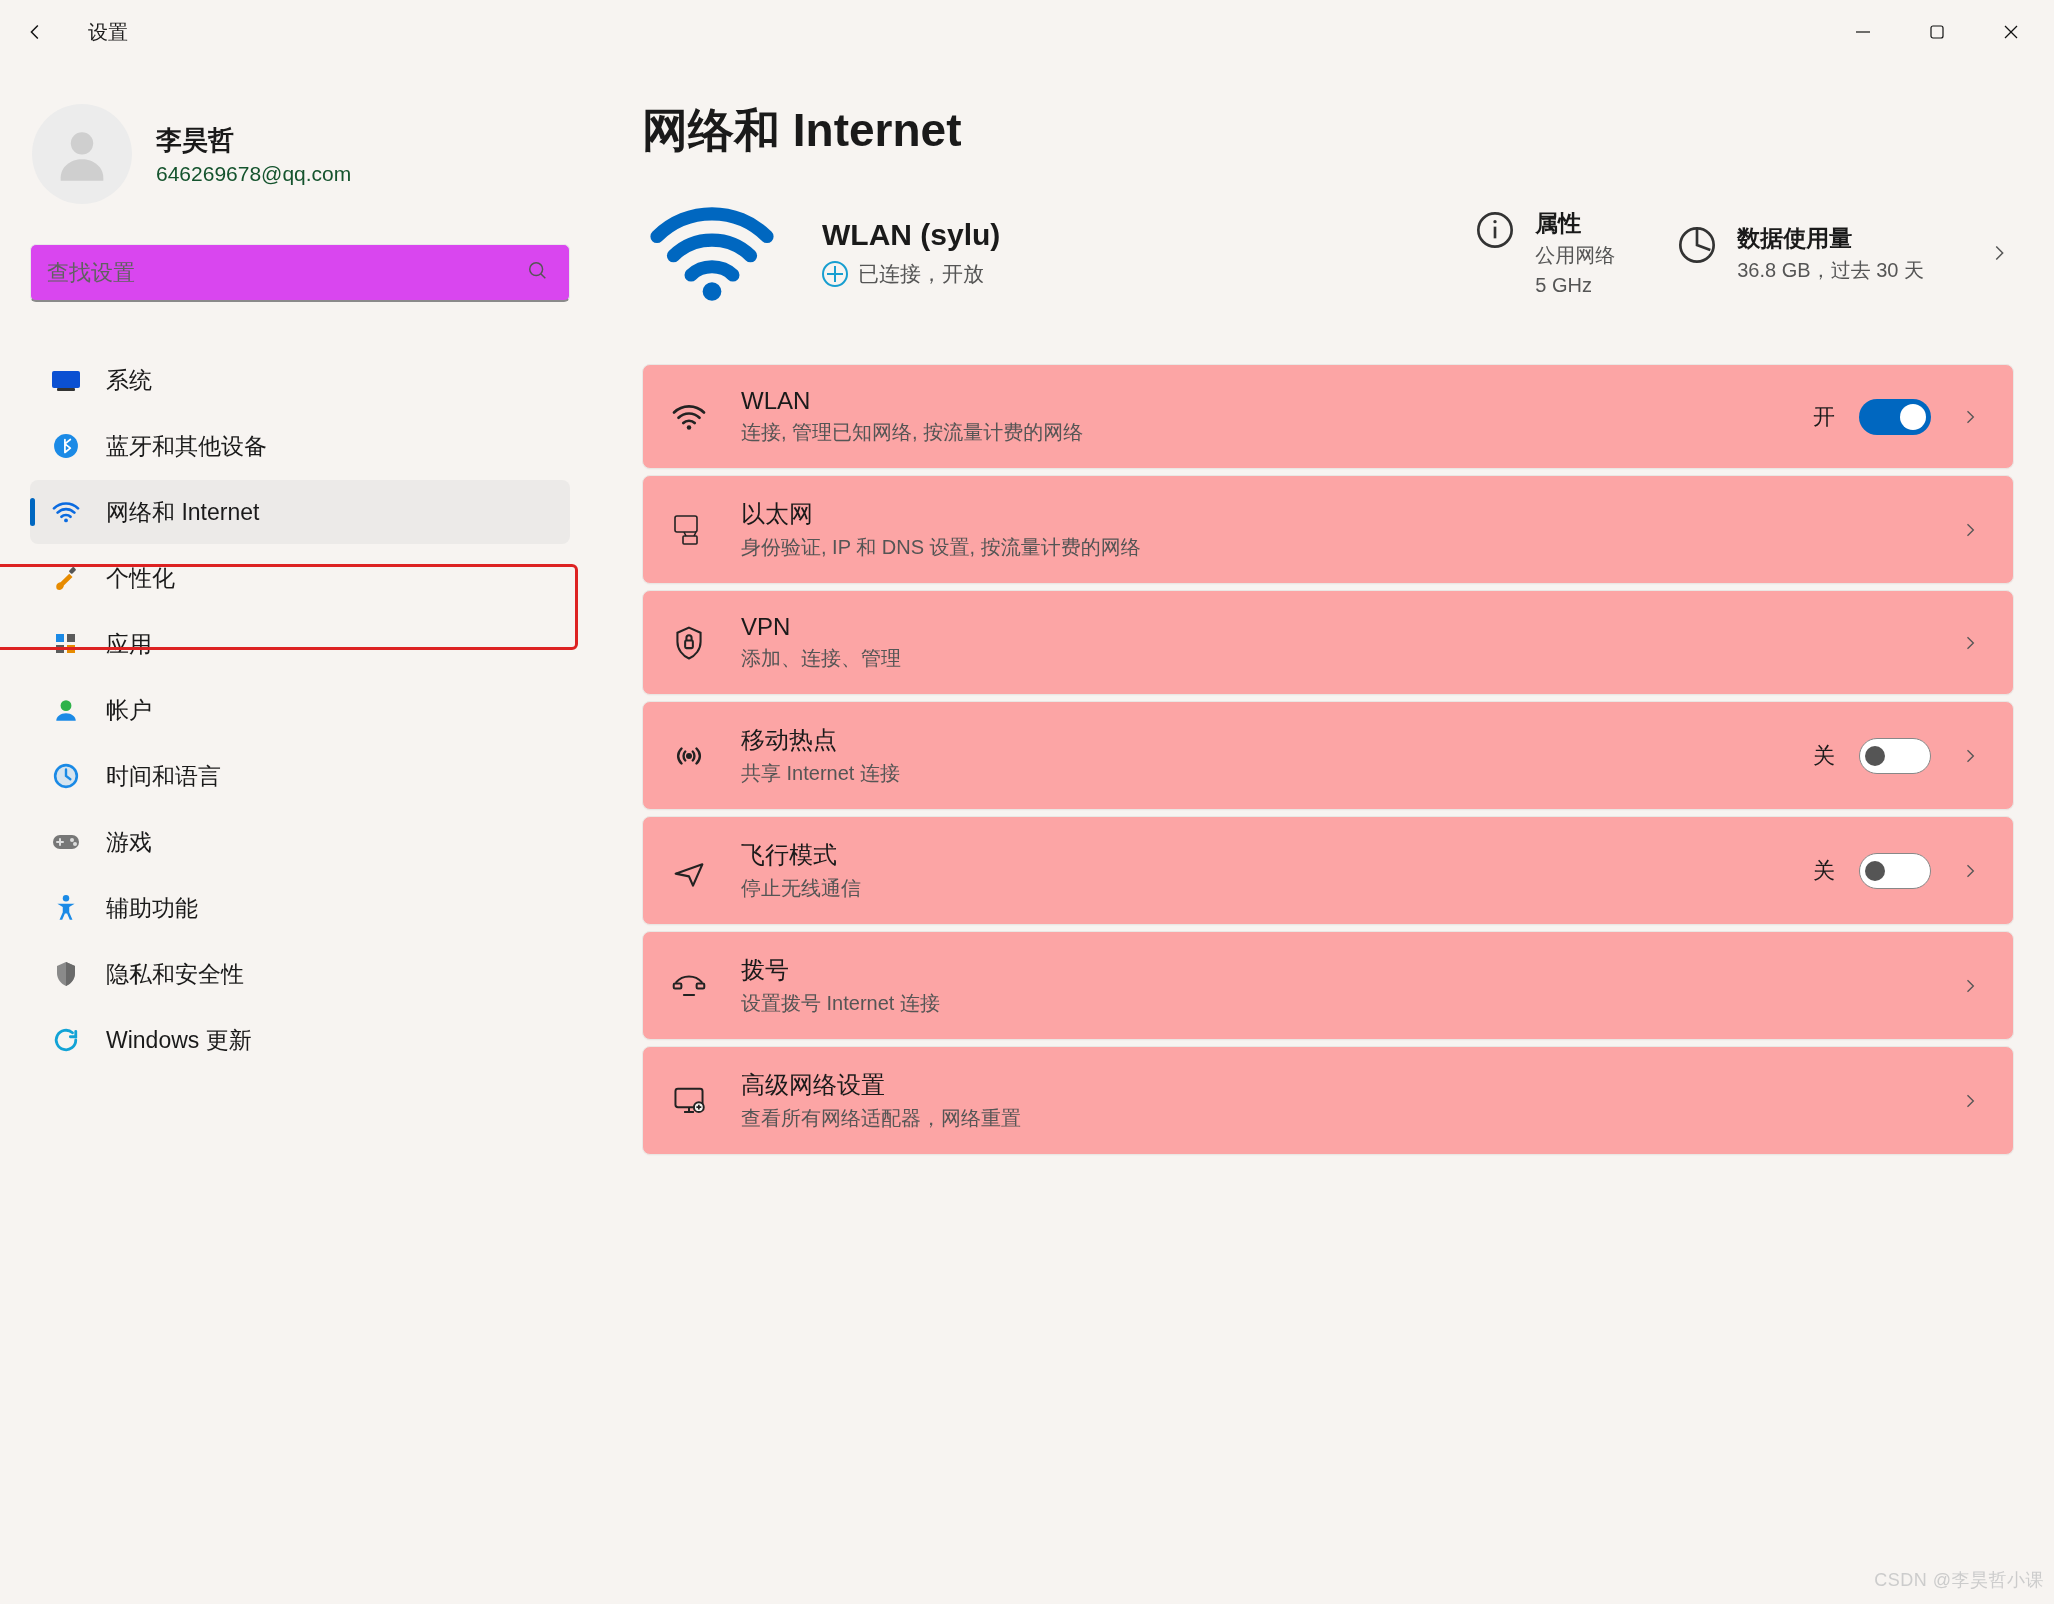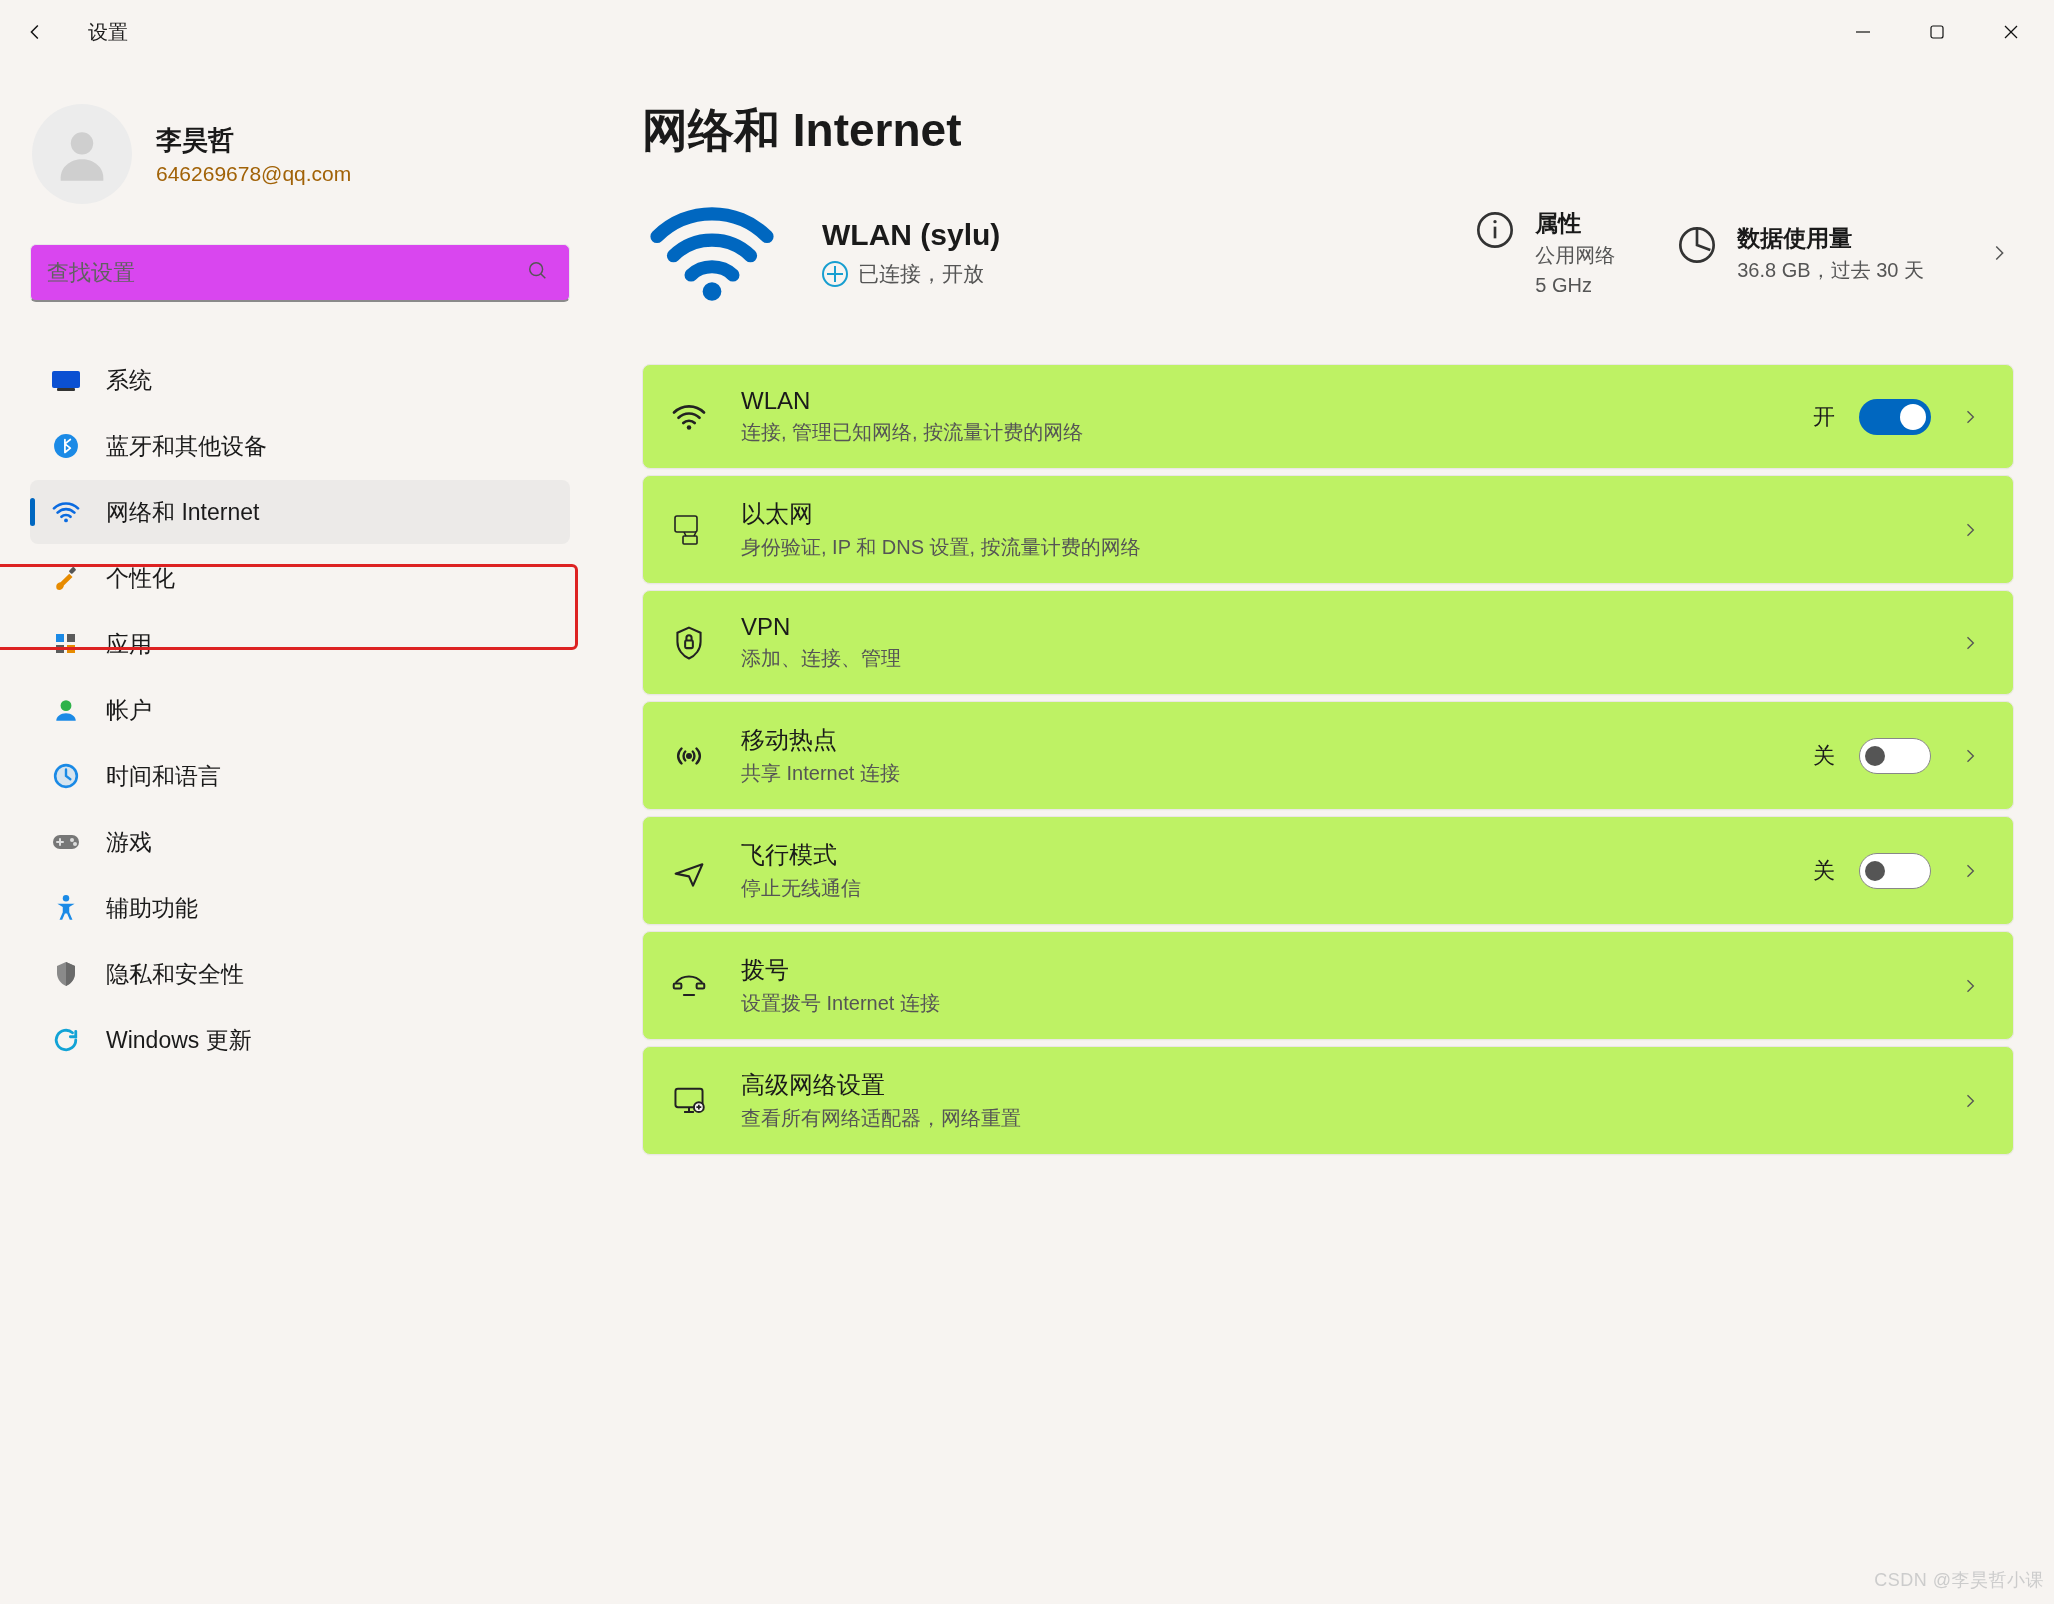--- a/index.html
+++ b/index.html
@@ -31,21 +31,21 @@
 
   
   .sidebar { width: 590px; padding: 40px 0 0 30px; }
   .profile { display:flex; align-items:center; gap:24px; padding-left:2px; margin-bottom: 40px; }
   .avatar {
     width: 100px; height:100px; border-radius:50%; background:#ececec;
     display:flex; align-items:center; justify-content:center;
   }
   .avatar svg { width:64px; height:64px; }
   .profile-text .name { font-size: 26px; font-weight:600; }
-  .profile-text .email { font-size: 21px; color:#a16207; margin-top:4px; }
+  .profile-text .email { font-size: 21px; color:#14532d; margin-top:4px; }
 
   .search-box {
     width: 540px; height: 58px; background:#d946ef; border:1px solid #e8e8e8;
     border-bottom: 2px solid #8a8a8a;
     border-radius:6px; display:flex; align-items:center; padding:0 16px;
     margin-bottom: 46px; color:#616161;
   }
   .search-box input {
     flex:1; border:none; outline:none; font-size:22px; background:transparent; color:#111;
   }
@@ -91,21 +91,21 @@
   .hero-block .icon-o {
     width:44px; height:44px; display:flex;align-items:center;justify-content:center;
     color:#333;
   }
   .hero-block .label { font-size:23px; font-weight:600; }
   .hero-block .sub { font-size:20px; color:#555; margin-top:2px; line-height:1.4;}
   .chev { width:30px;height:30px;color:#555; display:flex;align-items:center;justify-content:center;}
 
   .card-list { display:flex; flex-direction:column; gap:6px; }
   .card {
-    background:#bef264; border:1px solid #eae7e4; border-radius:8px;
+    background:#fca5a5; border:1px solid #eae7e4; border-radius:8px;
     padding: 22px 28px 22px 22px; display:flex; align-items:center;
     box-shadow: 0 1px 1px rgba(0,0,0,0.02);
   }
   .card .c-icon { width:48px; height:48px; display:flex;align-items:center;justify-content:center; color:#333; margin-right: 28px;}
   .card .c-text .c-title { font-size:24px; }
   .card .c-text .c-sub { font-size:20px; color:#555; margin-top:4px; }
   .card .c-right { margin-left:auto; display:flex; align-items:center; gap:24px; }
   .toggle {
     width:72px; height:36px; border-radius:18px; position:relative;
   }

